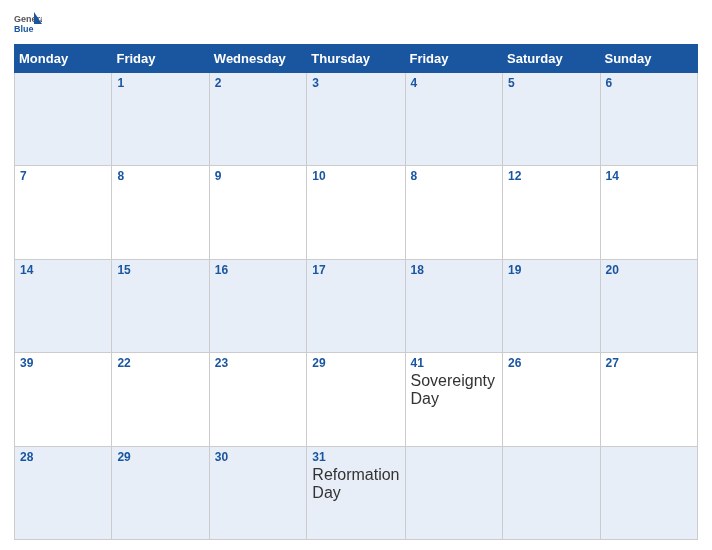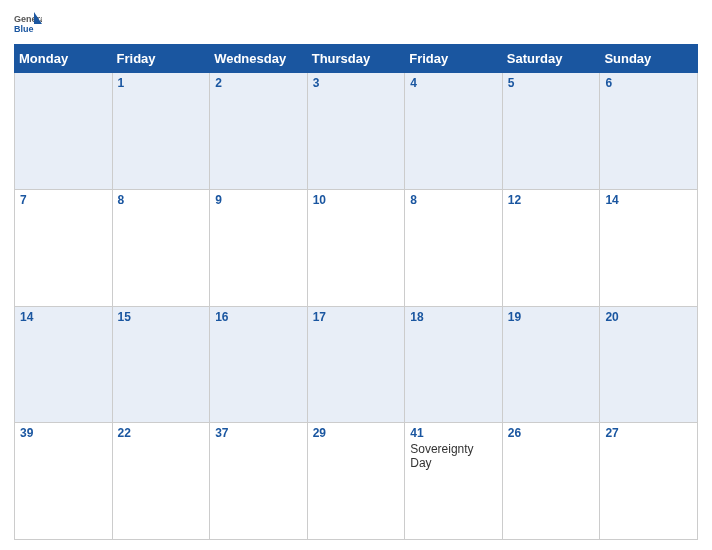--- a/index.html
+++ b/index.html
@@ -67,21 +67,21 @@
       width: calc(100% / 7);
       height: 72px;
     }
     .day-number {
       font-size: 12px;
       font-weight: bold;
       color: #1a56a0;
       display: block;
     }
     .holiday-name {
-      font-size: 12px;
+      font-size: 16px;
       color: #333;
       display: block;
       margin-top: 2px;
     }
     .empty-cell {
       background: #fff;
     }
     tr:nth-child(odd) td {
       background-color: #e8eef7;
     }
@@ -186,31 +186,49 @@
           </td>
         </tr>
         <tr>
           <td>
             <span class="day-number">39</span>
           </td>
           <td>
             <span class="day-number">22</span>
           </td>
           <td>
-            <span class="day-number">37</span>
+            <span class="day-number">23</span>
           </td>
           <td>
             <span class="day-number">29</span>
           </td>
           <td>
             <span class="day-number">41</span>
             <span class="holiday-name">Sovereignty Day</span>
           </td>
           <td>
             <span class="day-number">26</span>
           </td>
           <td>
             <span class="day-number">27</span>
           </td>
+        </tr>
+        <tr>
+          <td>
+            <span class="day-number">28</span>
+          </td>
+          <td>
+            <span class="day-number">29</span>
+          </td>
+          <td>
+            <span class="day-number">30</span>
+          </td>
+          <td>
+            <span class="day-number">31</span>
+            <span class="holiday-name">Reformation Day</span>
+          </td>
+          <td class="empty-cell"></td>
+          <td class="empty-cell"></td>
+          <td class="empty-cell"></td>
         </tr>
       </tbody>
   </table>
 </div>
 
 </body></html>

